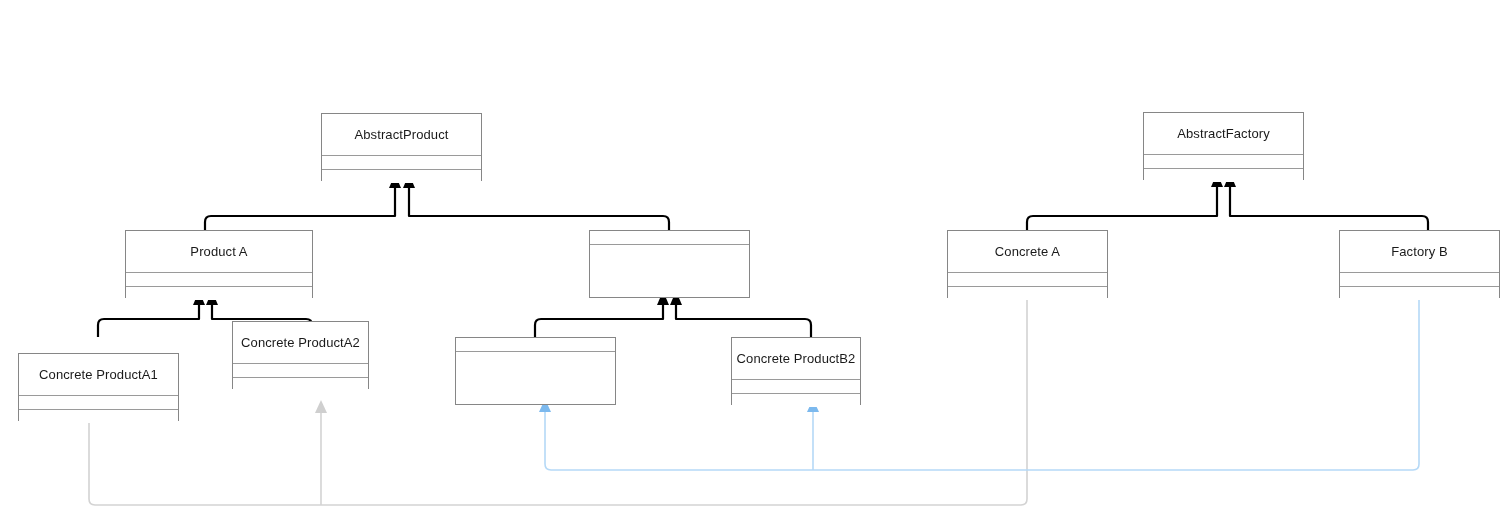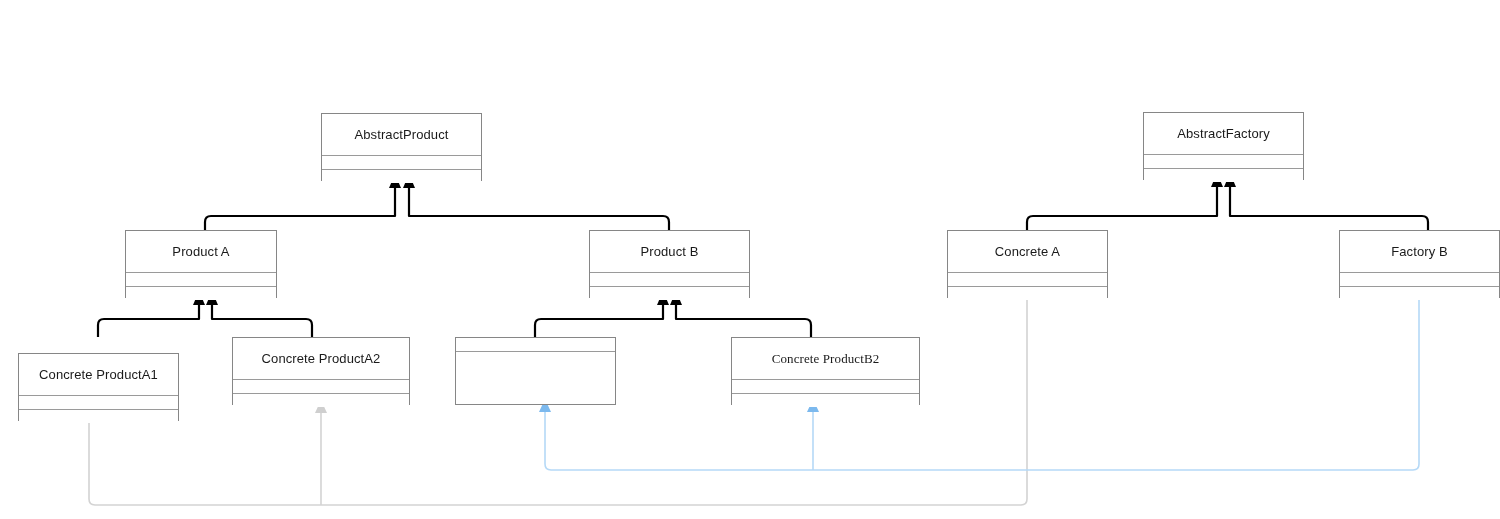--- a/index.html
+++ b/index.html
@@ -114,50 +114,49 @@
       <polygon points="813,399 807,412 819,412"></polygon>
     </g>
   </svg>
 
   <div class="uml-class" style="left:321px; top:113px; width:161px; height:68px;">
     <div class="uml-name">AbstractProduct</div>
     <div class="uml-attrs"></div>
     <div class="uml-ops"></div>
   </div>
 
-  <div class="uml-class" style="left:125px; top:230px; width:152px; height:68px;">
+  <div class="uml-class" style="left:125px; top:230px; width:188px; height:68px;">
     <div class="uml-name">Product A</div>
     <div class="uml-attrs"></div>
     <div class="uml-ops"></div>
   </div>
 
   <div class="uml-class" style="left:589px; top:230px; width:161px; height:68px;">
-    <div class="uml-name">Product B</div>
     <div class="uml-attrs"></div>
     <div class="uml-ops"></div>
   </div>
 
   <div class="uml-class" style="left:18px; top:337px; width:161px; height:68px;margin-top:16px;">
     <div class="uml-name">Concrete ProductA1</div>
     <div class="uml-attrs"></div>
     <div class="uml-ops"></div>
   </div>
 
-  <div class="uml-class" style="left:232px; top:337px; width:178px; height:68px;">
+  <div class="uml-class" style="left:232px; top:321px; width:137px; height:68px;">
     <div class="uml-name">Concrete ProductA2</div>
     <div class="uml-attrs"></div>
     <div class="uml-ops"></div>
   </div>
 
   <div class="uml-class" style="left:455px; top:337px; width:161px; height:68px;">
     <div class="uml-attrs"></div>
     <div class="uml-ops"></div>
   </div>
 
-  <div class="uml-class" style="left:731px; top:337px; width:189px; height:68px;font-family:Liberation Serif, serif;">
+  <div class="uml-class" style="left:731px; top:337px; width:130px; height:68px;">
     <div class="uml-name">Concrete ProductB2</div>
     <div class="uml-attrs"></div>
     <div class="uml-ops"></div>
   </div>
 
   <div class="uml-class" style="left:1143px; top:112px; width:161px; height:68px;">
     <div class="uml-name">AbstractFactory</div>
     <div class="uml-attrs"></div>
     <div class="uml-ops"></div>
   </div>

